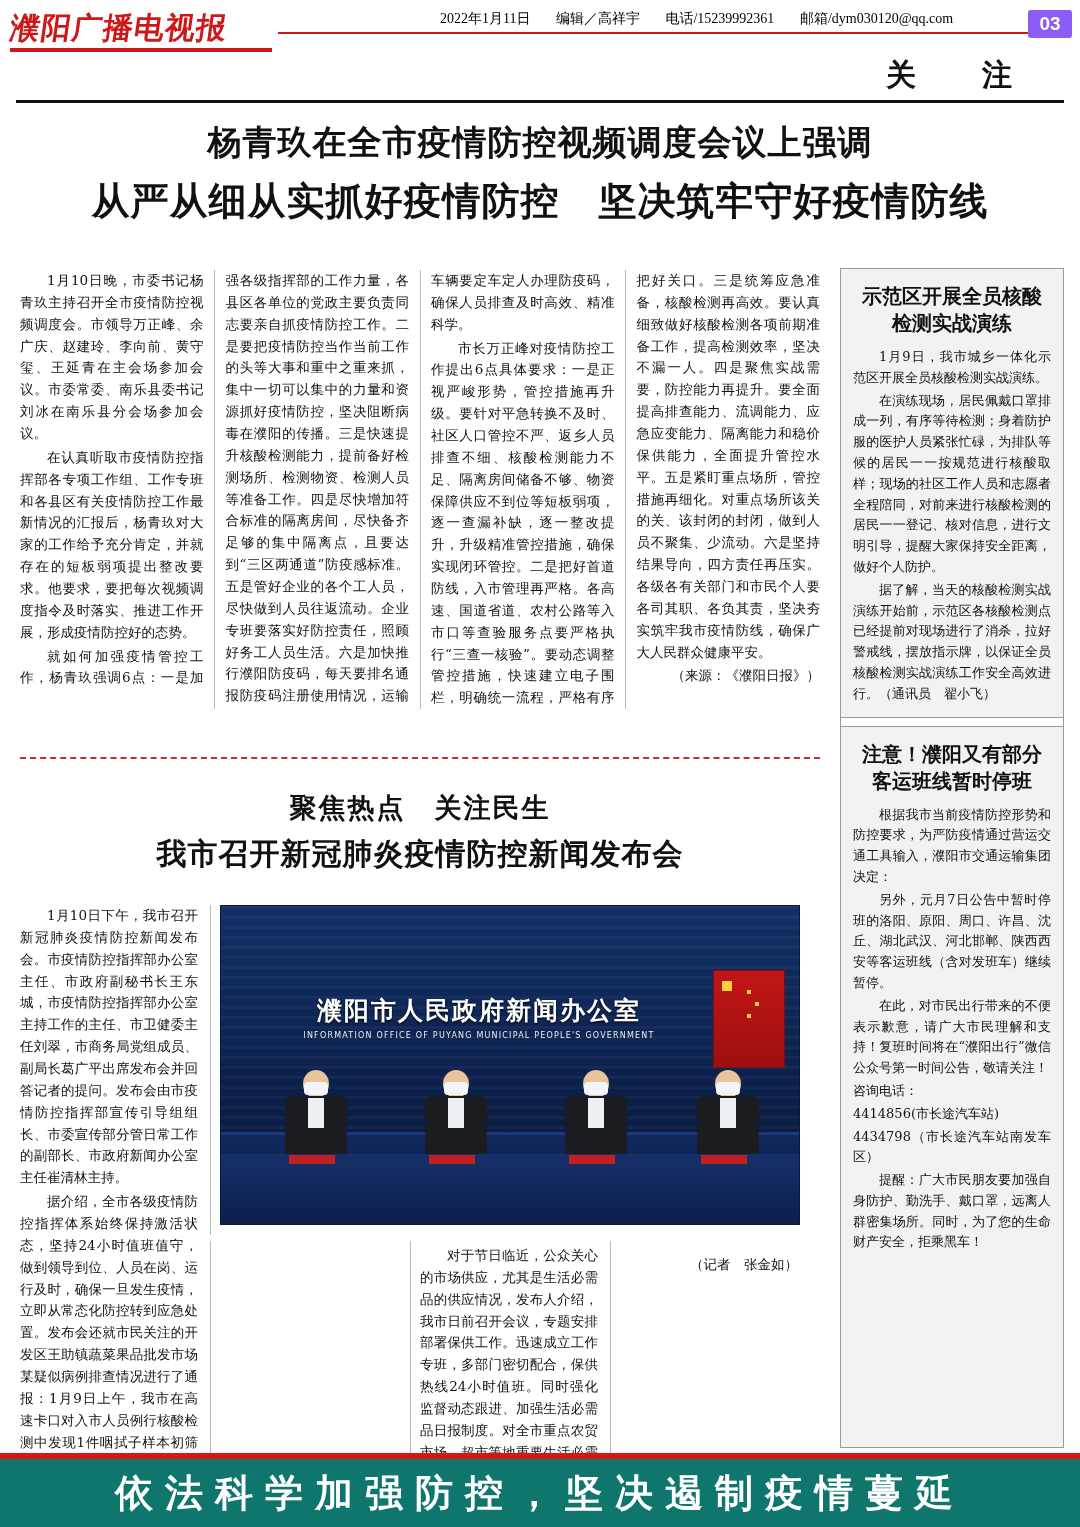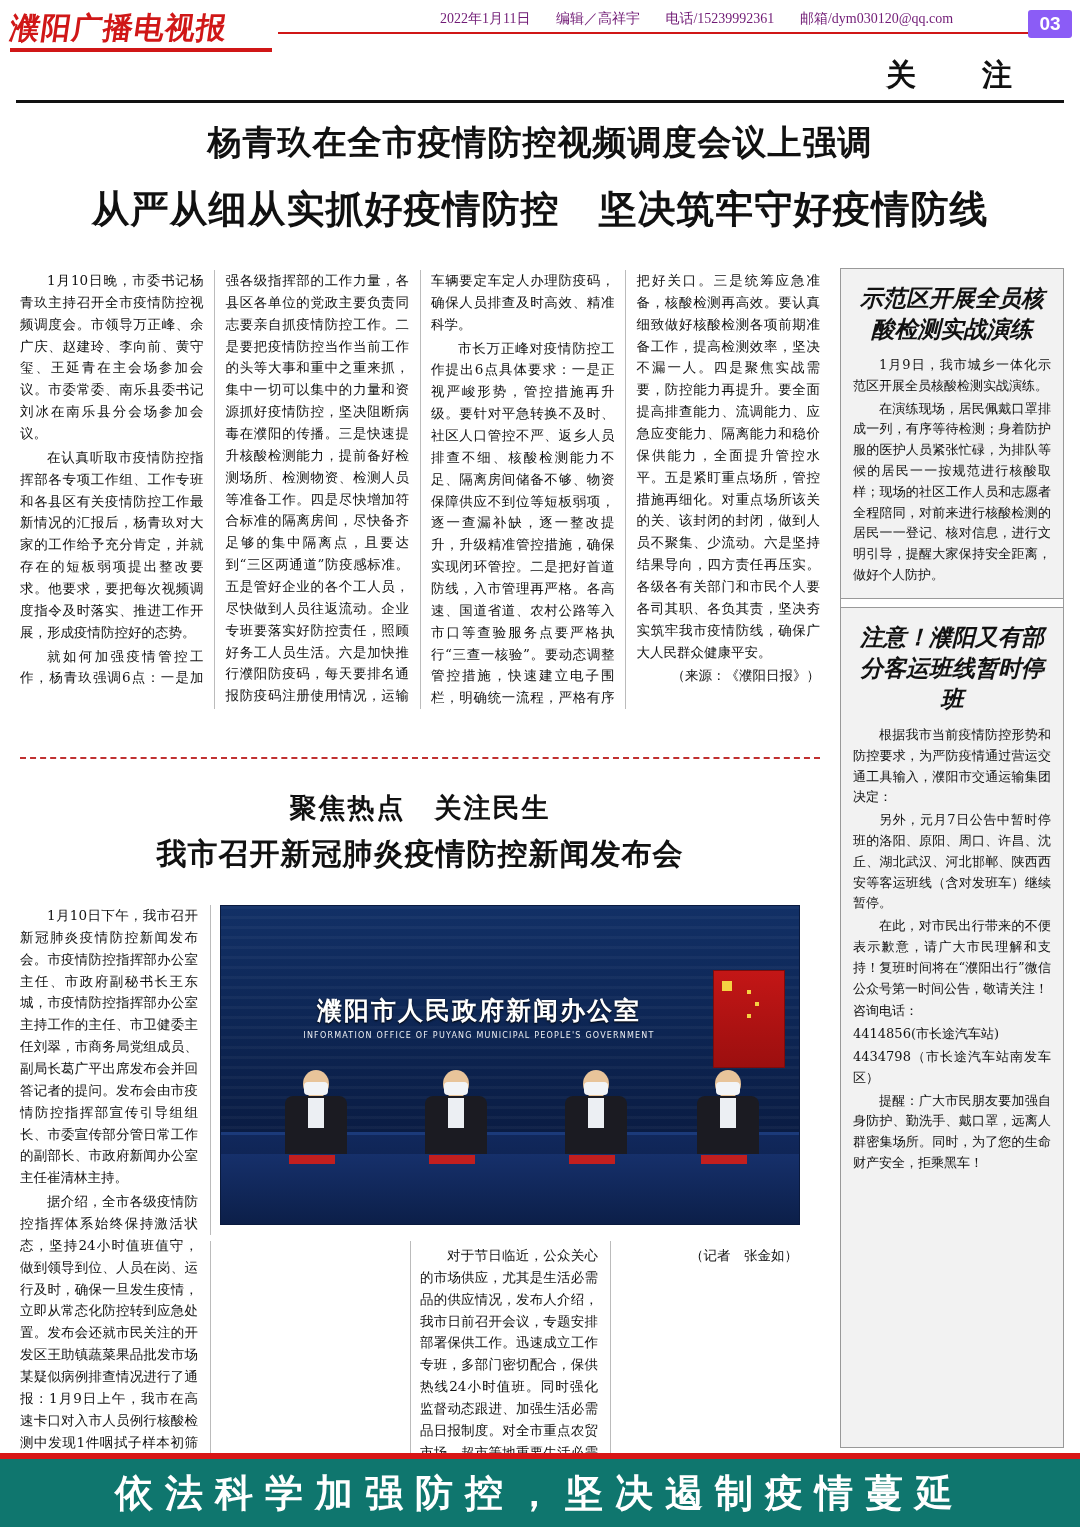--- a/index.html
+++ b/index.html
@@ -28,21 +28,21 @@
     white-space:nowrap;
   }
   .masthead-underline {
     position:absolute; left:10px; top:48px; width:262px; height:4px; background:#d01717;
   }
   .masthead-rule {
     position:absolute; left:278px; top:32px; width:790px; height:2px; background:#d01717;
   }
   .masthead-info {
     position:absolute; left:440px; top:10px; width:570px;
-    font-size:14px; color:#701a75; text-align:left; white-space:nowrap;
+    font-size:14px; color:#000000; text-align:left; white-space:nowrap;
   }
   .masthead-info span { margin-right:22px; }
   .page-number {
     position:absolute; right:8px; top:10px;
     width:44px; height:28px; background:#8b5cf6; color:#fff;
     font-family:"Liberation Sans", sans-serif;
     font-size:19px; font-weight:bold;
     display:flex; align-items:center; justify-content:center;
     border-radius:3px;
   }
@@ -57,21 +57,21 @@
   }
 
   
   .headline-block { position:absolute; left:16px; top:120px; width:1048px; text-align:center; }
   .headline-sub {
     font-family:"DejaVu Sans", sans-serif;
     font-size:34px; font-weight:bold; color:#111; letter-spacing:1px;
   }
   .headline-main {
     font-family:"DejaVu Sans", sans-serif;
-    font-size:38px; font-weight:bold; color:#111; margin-top:18px; letter-spacing:1px;
+    font-size:38px; font-weight:bold; color:#111; margin-top:10px; letter-spacing:1px;
   }
 
   .news1 { position:absolute; left:20px; top:270px; width:800px; }
   .news1 .cols { column-count:4; column-gap:22px; column-rule:1px solid #bbb; }
   .news1 p, .news2 p {
     font-size:13.5px; line-height:1.62; text-align:justify; margin:0 0 2px 0;
     text-indent:2em; font-family:"DejaVu Serif", serif;
   }
   .source-line { text-align:right !important; text-indent:0 !important; margin-top:6px; }
 
@@ -92,21 +92,21 @@
   }
 
   .news2-body { position:absolute; left:20px; top:905px; width:800px; height:560px; }
   .n2col {
     position:absolute; top:0; width:178px; height:560px;
   }
   .n2col p { font-size:13.5px; line-height:1.62; text-align:justify; text-indent:2em; margin:0 0 2px 0; font-family:"DejaVu Serif", serif; }
   .n2c1 { left:0; }
   .n2c2 { left:200px; top:340px; height:220px; }
   .n2c3 { left:400px; top:340px; height:220px; }
-  .n2c4 { left:600px; top:340px; height:220px; }
+  .n2c4 { left:600px; top:349px; height:220px; }
   .n2sep { position:absolute; background:#bbb; width:1px; }
 
   
   .photo {
     position:absolute; left:200px; top:0px; width:578px; height:318px;
     background:#ec4899; overflow:hidden;
     border:1px solid #0a1a3e;
   }
   .photo .wallpattern {
     position:absolute; left:0; top:0; width:100%; height:72%;
@@ -165,22 +165,22 @@
     position:absolute; bottom:19%; width:46px; height:9px; background:#c21f1f;
   }
 
   
   .sidebar {
     position:absolute; left:840px; top:268px; width:224px; height:1180px;
     border:1px solid #999; background:#f2f2f2; box-sizing:border-box;
   }
   .side-box { padding:10px 12px; box-sizing:border-box; }
   .side-title {
-    font-family:"DejaVu Sans", sans-serif; font-weight:bold; font-size:23px;
-    line-height:1.35; text-align:center; margin:4px 0 10px 0;font-style:italic;
+    font-family:"DejaVu Sans", sans-serif; font-weight:bold; font-size:20px;
+    line-height:1.35; text-align:center; margin:4px 0 10px 0;
   }
   .side-box p { font-size:13px; line-height:1.6; text-align:justify; text-indent:2em; margin:0 0 2px 0; font-family:"DejaVu Serif", serif; }
   .side-sep-thick { height:8px; background:#ffffff; border-top:1px solid #999; border-bottom:1px solid #999; }
   .side-plain { text-indent:0 !important; }
 
   
   .bottom-banner {
     position:absolute; left:0; bottom:0; width:1080px; height:68px;
     background:#0f766e; display:flex; align-items:center; justify-content:center;
   }
@@ -290,20 +290,21 @@
     <div class="n2sep" style="left:390px; top:336px; height:224px;"></div>
     <div class="n2sep" style="left:590px; top:336px; height:224px;"></div>
     <div class="n2sep" style="left:190px; top:0px; height:330px;"></div>
   </div>
 
   <div class="sidebar">
     <div class="side-box">
       <div class="side-title">示范区开展全员核酸检测实战演练</div>
       <p>1月9日，我市城乡一体化示范区开展全员核酸检测实战演练。</p>
       <p>在演练现场，居民佩戴口罩排成一列，有序等待检测；身着防护服的医护人员紧张忙碌，为排队等候的居民一一按规范进行核酸取样；现场的社区工作人员和志愿者全程陪同，对前来进行核酸检测的居民一一登记、核对信息，进行文明引导，提醒大家保持安全距离，做好个人防护。</p>
+      <p>据了解，当天的核酸检测实战演练开始前，示范区各核酸检测点已经提前对现场进行了消杀，拉好警戒线，摆放指示牌，以保证全员核酸检测实战演练工作安全高效进行。（通讯员　翟小飞）</p>
     </div>
     <div class="side-sep-thick"></div>
     <div class="side-box">
       <div class="side-title">注意！濮阳又有部分客运班线暂时停班</div>
       <p>根据我市当前疫情防控形势和防控要求，为严防疫情通过营运交通工具输入，濮阳市交通运输集团决定：</p>
       <p>另外，元月7日公告中暂时停班的洛阳、原阳、周口、许昌、沈丘、湖北武汉、河北邯郸、陕西西安等客运班线（含对发班车）继续暂停。</p>
       <p>在此，对市民出行带来的不便表示歉意，请广大市民理解和支持！复班时间将在“濮阳出行”微信公众号第一时间公告，敬请关注！</p>
       <p class="side-plain">咨询电话：</p>
       <p class="side-plain">4414856(市长途汽车站)</p>
       <p class="side-plain">4434798（市长途汽车站南发车区）</p>

